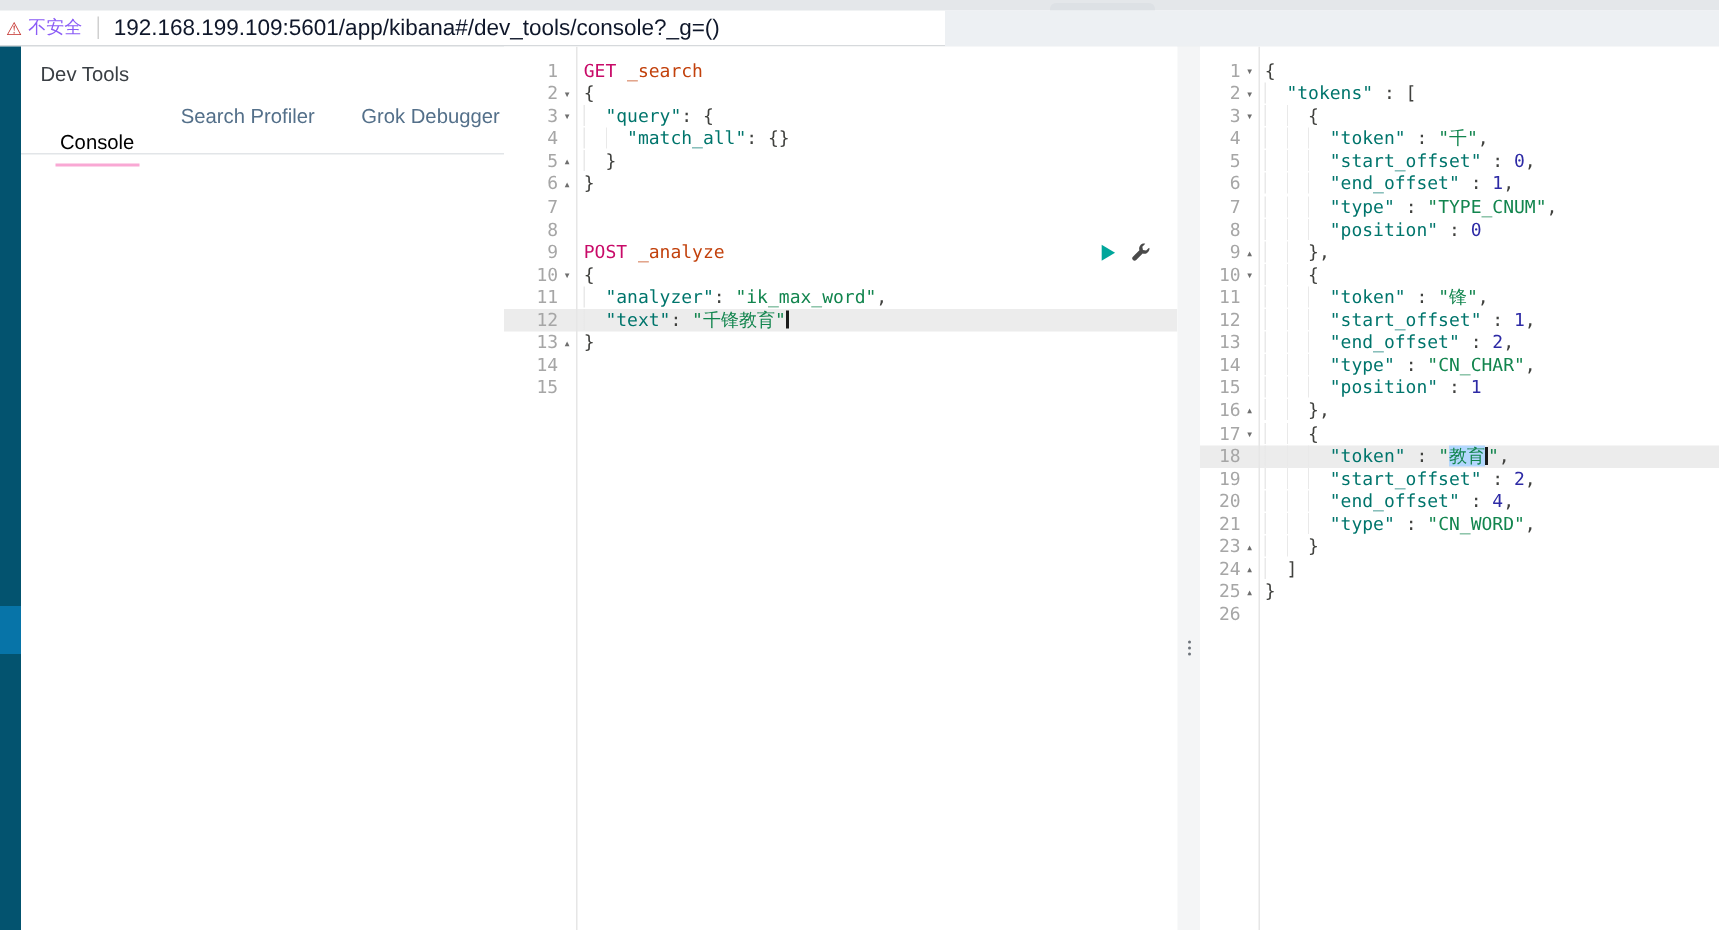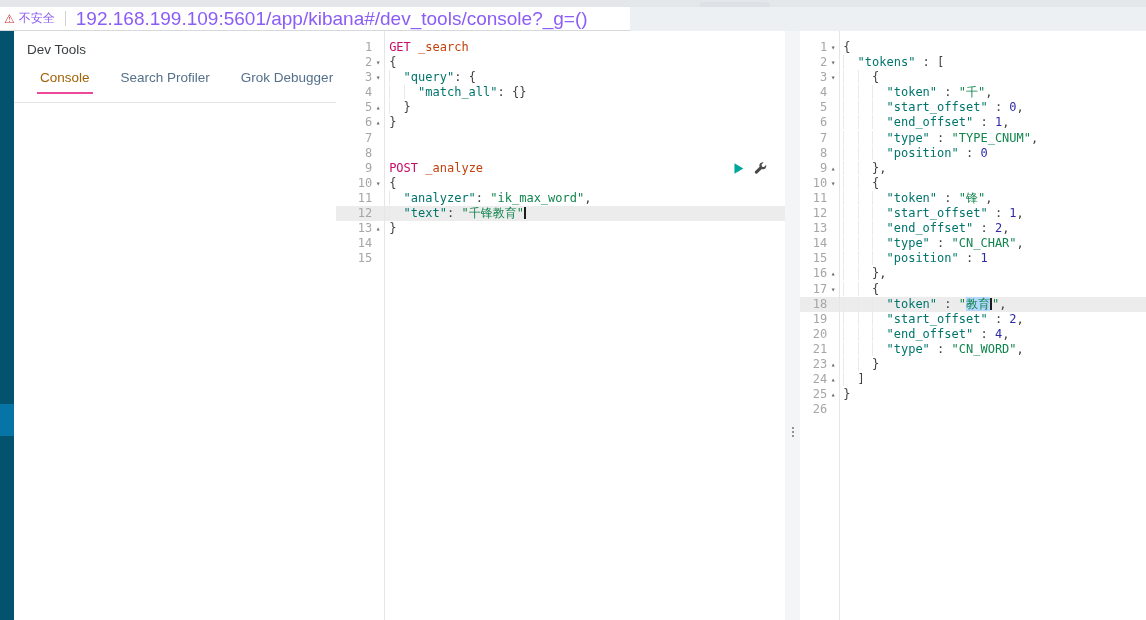--- a/index.html
+++ b/index.html
@@ -9,33 +9,33 @@
   
   .browser-top { position:relative; height:31px; border-bottom:1px solid #d6d9dc; background:#fff; }
   .tabstrip { height:7px; background:#e4e7ea; position:relative; }
   .tab-hint { position:absolute; top:2px; left:700px; width:70px; height:5px;
               background:#dde1e5; border-radius:4px 4px 0 0; }
   .addressbar { height:23px; display:flex; align-items:center; padding-left:4px; background:#fff; }
   .addr-right-panel { position:absolute; top:7px; left:630px; right:0; height:24px; background:#edf0f3; }
   .warn-icon { color:#c4302b; font-size:12px; margin:0 4px 0 0; }
   .security-label { color:#8b5cf6; font-size:12px; }
   .addr-sep { width:1px; height:15px; background:#d0d0d0; margin:0 10px; }
-  .url-text { color:#8b5cf6; font-size:19px; white-space:nowrap; }
+  .url-text { color:#0f172a; font-size:15px; white-space:nowrap; }
 
   
   .app { display:flex; height:589px; }
   .sidenav { position:relative; flex:none; width:14px; background:#03536f; }
   .sidenav-active { position:absolute; left:0; top:373px; width:14px; height:32px; background:#0774a8; }
   .content { flex:1; display:flex; flex-direction:row; min-width:0; }
 
   .header { flex:none; height:72px; padding-left:13px; border-bottom:1px solid #e2e5e8; background:#fff; }
   .page-title { padding-top:11px; font-size:13.5px; color:#3a3f44; }
   .tabs { display:flex; gap:25px; margin-top:13px; margin-left:10px; }
   .tab { font-size:13.5px; color:#54708a; padding:0 3px 7px 3px; cursor:pointer; }
-  .tab.active { color:#a16207; border-bottom:2px solid #ec4899; }
+  .tab.active { color:#000000; border-bottom:2px solid #f9a8d4;margin-top:17px; }
 
   .workspace { flex:1; display:flex; min-height:0; }
   .pane { position:relative; background:#fff; overflow:hidden; padding-top:9px;
           font-family:"DejaVu Sans Mono", monospace; font-size:12px; }
   .pane.left  { flex:none; width:449px; }
   .pane.right { flex:1; }
   .gutter-border { position:absolute; top:0; bottom:0; width:1px; background:#e6e6e6; }
   .pane.left  .gutter-border { left:48px; }
   .pane.right .gutter-border { left:39px; }
 

